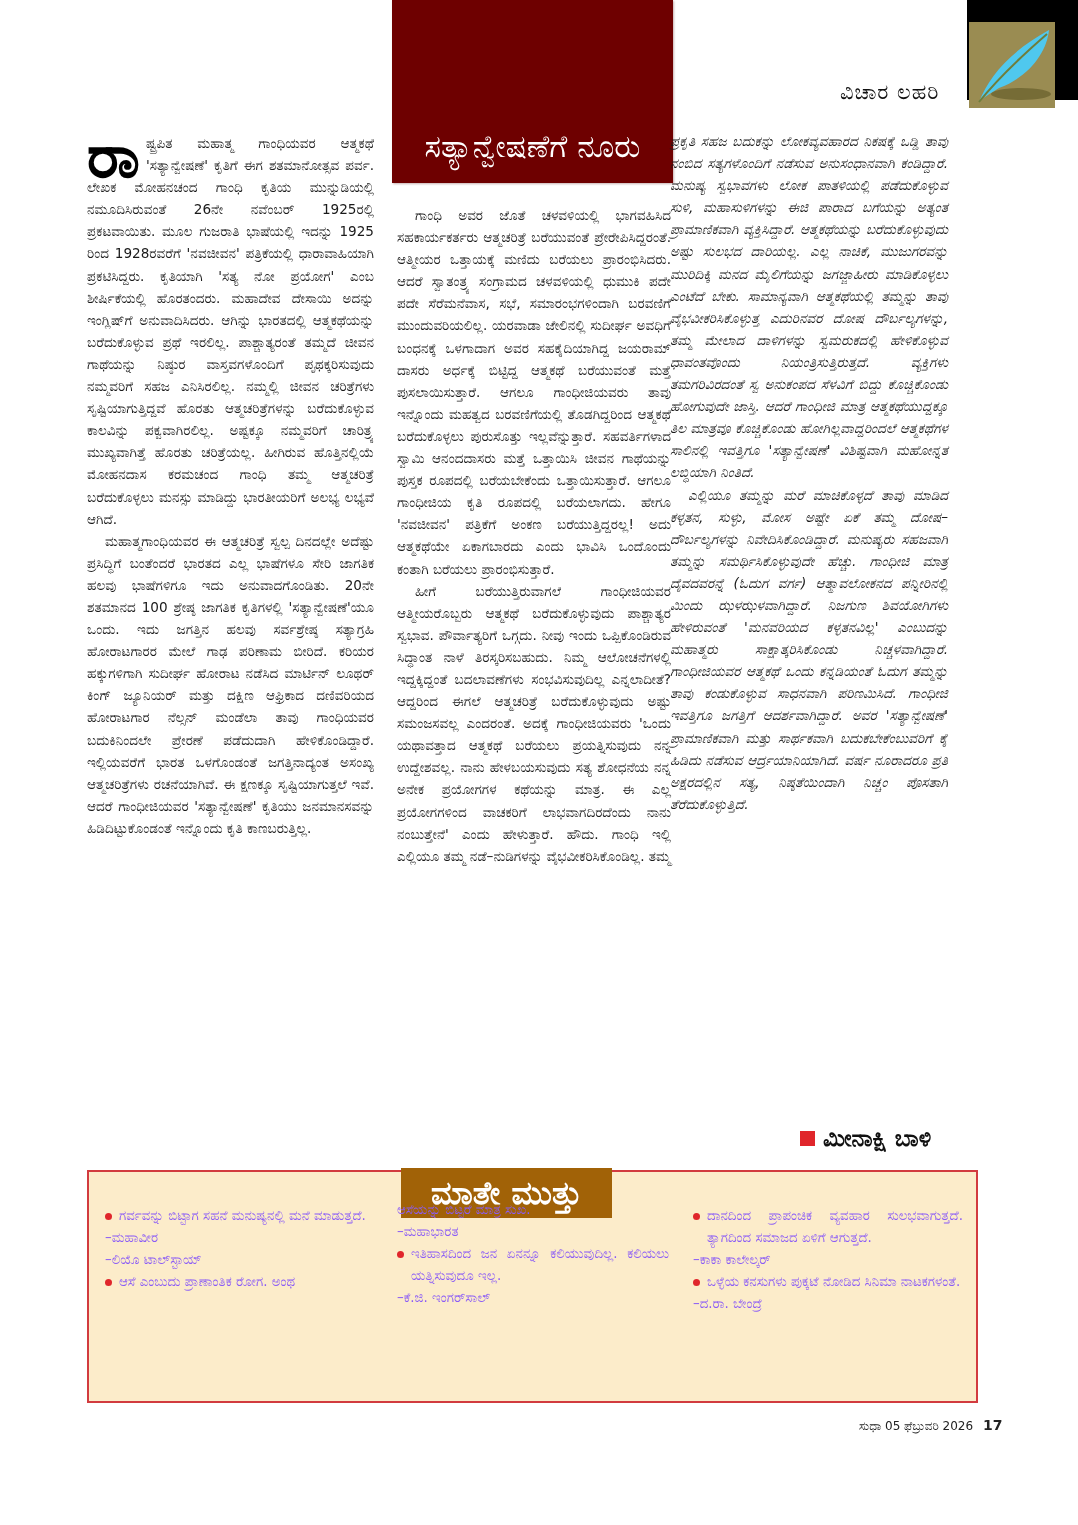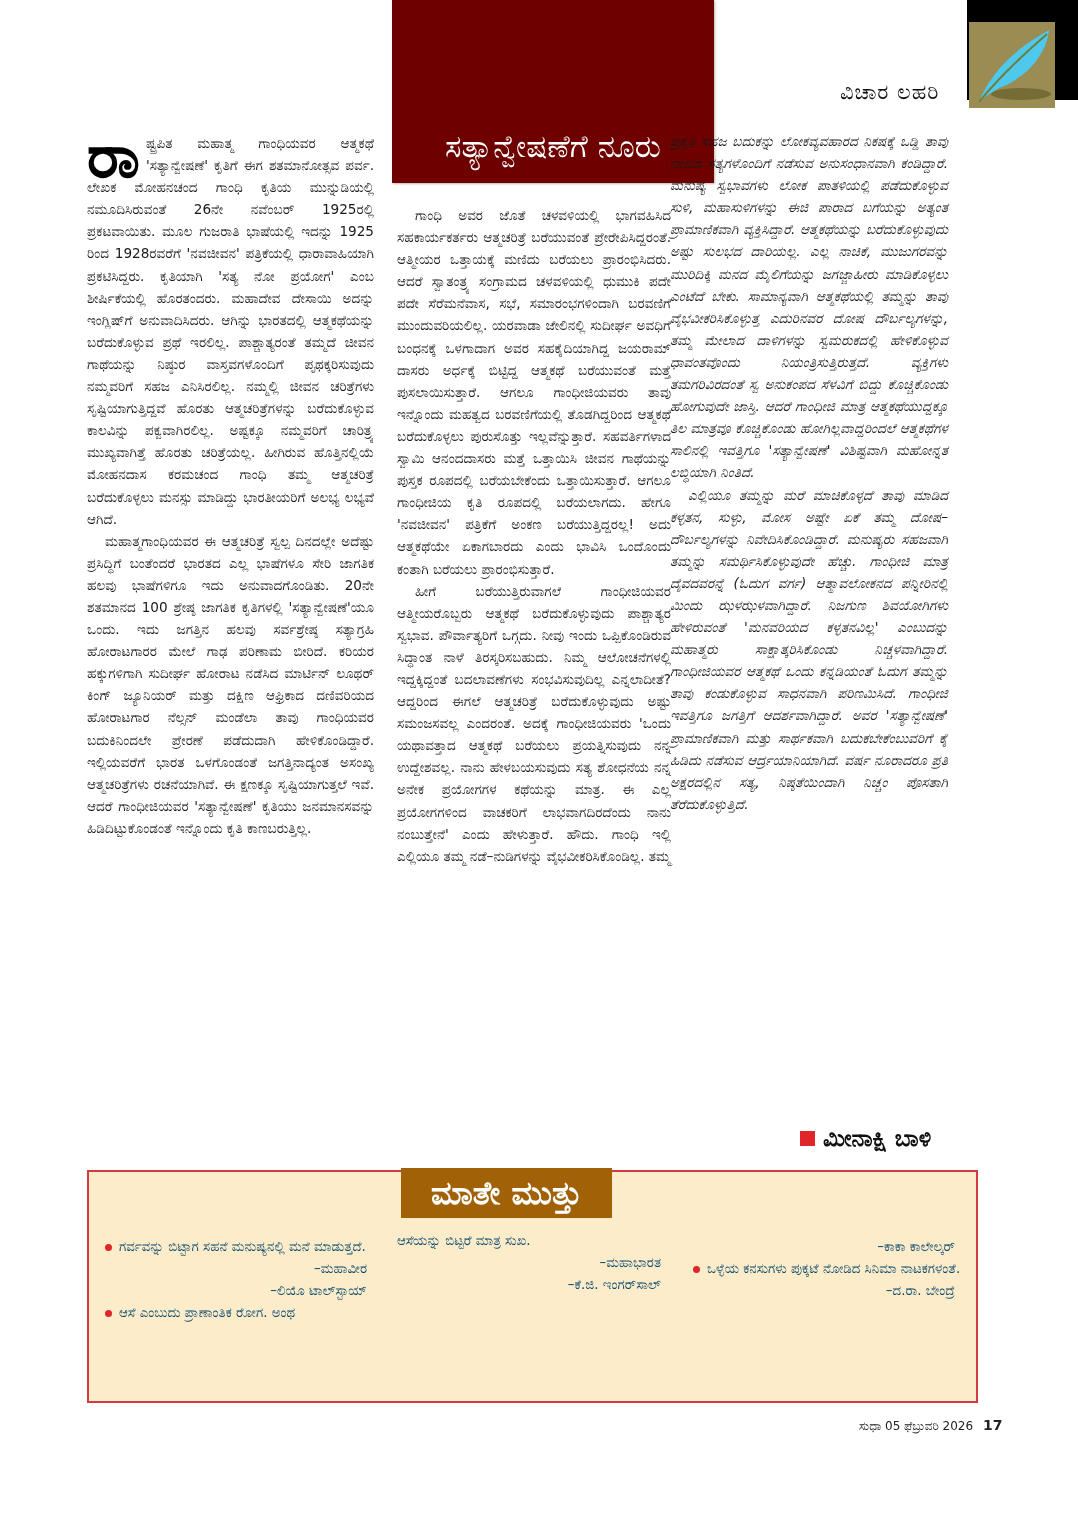--- a/index.html
+++ b/index.html
@@ -11,21 +11,21 @@
     position: absolute; left: 967px; top: 0; width: 111px; height: 100px; background: #000;
   }
   .feather-box {
     position: absolute; left: 969px; top: 22px; width: 86px; height: 86px; background: #9a8c52;
   }
   .section-label {
     position: absolute; left: 840px; top: 80px; font-size: 21px; color: #111;
     font-family: "DejaVu Sans", sans-serif; letter-spacing: 1px;
   }
   .title-box {
-    position: absolute; left: 392px; top: 0; width: 322px; height: 183px; background: #6e0000;
+    position: absolute; left: 392px; top: 0; width: 281px; height: 183px; background: #6e0000;
     box-shadow: 1px 1px 2px #c7b0b0;
   }
   .title-text {
     position: absolute; left: 0; right: 0; bottom: 18px; text-align: center;
     color: #fff; font-size: 31px; font-weight: normal;
   }
   .col {
     position: absolute; font-size: 13.6px; line-height: 22.1px; text-align: justify;
     font-family: "DejaVu Sans", sans-serif; color: #1a1a1a;
   }
@@ -45,27 +45,27 @@
   .byline .sq { width: 15px; height: 15px; background: #e0262b; display: inline-block; }
   .quote-box {
     position: absolute; left: 87px; top: 1170px; width: 891px; height: 233px;
     background: #fcecca; border: 2px solid #d23b3f; box-sizing: border-box;
   }
   .quote-title {
     position: absolute; left: 401px; top: 1168px; width: 211px; height: 50px;
     background: #a16207; color: #fff; font-size: 32px; text-align: center; line-height: 50px;
     font-weight: bold;
   }
-  .qcol { position: absolute; font-size: 13.4px; line-height: 22px; color: #0c4a6e; margin-top: 31px; }
+  .qcol { position: absolute; font-size: 13.4px; line-height: 22px; color: #8b5cf6; }
   .qcol .item { position: relative; padding-left: 14px; text-align: justify; }
   .qcol .item .dot {
     position: absolute; left: 0; top: 8px; width: 7px; height: 7px; border-radius: 50%; background: #e0262b;
   }
   .qcol .cont { text-align: justify; }
-  .qcol .author { text-align: right; padding-right: 8px; }
+  .qcol .author { padding-right: 8px; }
   .q1 { left: 105px; top: 1205px; width: 270px; }
   .q2 { left: 397px; top: 1199px; width: 272px; }
   .q3 { left: 693px; top: 1205px; width: 270px; }
   .footer {
     position: absolute; left: 835px; top: 1417px; font-size: 12px; color: #222; margin-left: 24px;
   }
   .footer .page-num { font-size: 14px; font-weight: bold; margin-left: 6px; }
 </style>
 </head>
 <body>
@@ -116,24 +116,32 @@
   <div class="author">–ಲಿಯೊ ಟಾಲ್‌ಸ್ಟಾಯ್</div>
   <div class="item">
     <span class="dot"></span>
     <span>ಆಸೆ ಎಂಬುದು ಪ್ರಾಣಾಂತಿಕ ರೋಗ. ಅಂಥ</span>
   </div>
 </div>
 
 <div class="qcol q2">
   <div class="cont">ಆಸೆಯನ್ನು ಬಿಟ್ಟರೆ ಮಾತ್ರ ಸುಖ.</div>
   <div class="author">–ಮಹಾಭಾರತ</div>
+  <div class="item">
+    <span class="dot"></span>
+    <span>ಇತಿಹಾಸದಿಂದ ಜನ ಏನನ್ನೂ ಕಲಿಯುವುದಿಲ್ಲ. ಕಲಿಯಲು ಯತ್ನಿಸುವುದೂ ಇಲ್ಲ.</span>
+  </div>
   <div class="author">–ಕೆ.ಜಿ. ಇಂಗರ್‌ಸಾಲ್</div>
 </div>
 
 <div class="qcol q3">
+  <div class="item">
+    <span class="dot"></span>
+    <span>ದಾನದಿಂದ ಪ್ರಾಪಂಚಿಕ ವ್ಯವಹಾರ ಸುಲಭವಾಗುತ್ತದೆ. ತ್ಯಾಗದಿಂದ ಸಮಾಜದ ಏಳಿಗೆ ಆಗುತ್ತದೆ.</span>
+  </div>
   <div class="author">–ಕಾಕಾ ಕಾಲೇಲ್ಕರ್</div>
   <div class="item">
     <span class="dot"></span>
     <span>ಒಳ್ಳೆಯ ಕನಸುಗಳು ಪುಕ್ಕಟೆ ನೋಡಿದ ಸಿನಿಮಾ ನಾಟಕಗಳಂತೆ.</span>
   </div>
   <div class="author">–ದ.ರಾ. ಬೇಂದ್ರೆ</div>
 </div>
 
 <div class="footer">
   <span>ಸುಧಾ 05 ಫೆಬ್ರುವರಿ 2026</span>

